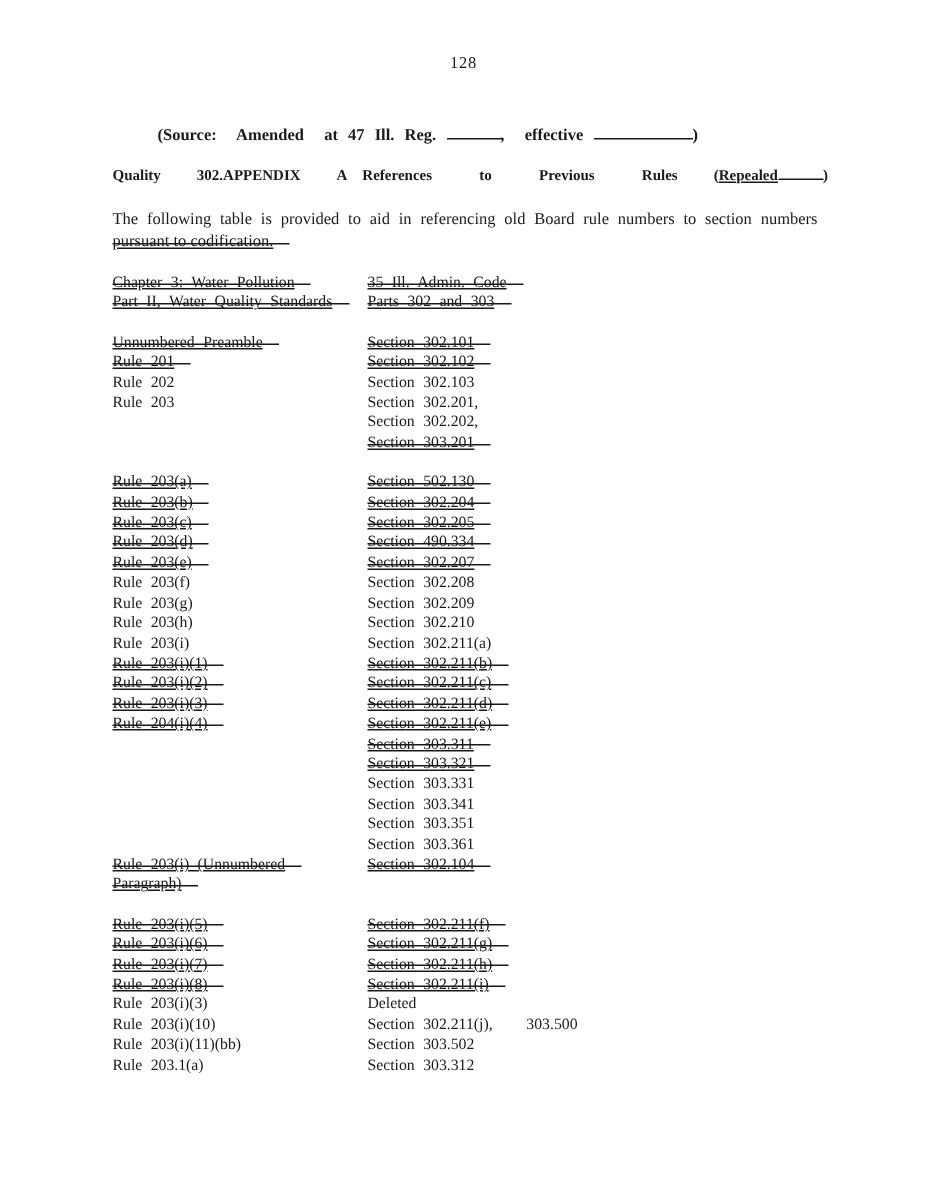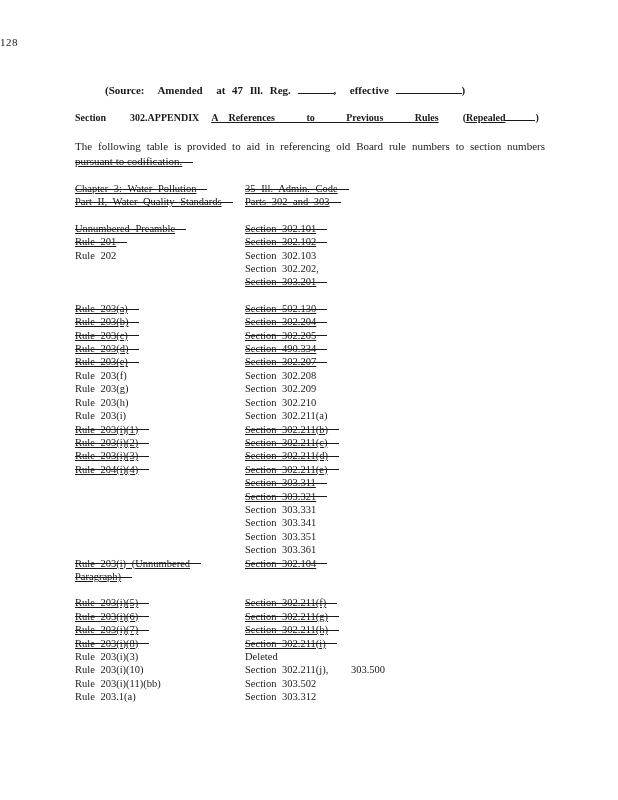--- a/index.html
+++ b/index.html
@@ -1,36 +1,36 @@
 <!DOCTYPE html>
 <html><head>
 <meta charset="utf-8">
 <style>
   html,body{margin:0;padding:0;background:#ffffff;}
   .page{
     position:relative;width:618px;height:800px;background:#ffffff;
     font-family:"Liberation Serif", serif;color:#1a1a1a;overflow:hidden;
   }
   .page-number{
-    position:absolute;top:36px;left:0;right:0;text-align:left;
+    position:absolute;top:36px;left:0;right:0;text-align:center;
     font-size:11px;letter-spacing:0.5px;
   }
   .source-line{
     position:absolute;top:84px;left:105px;font-size:11px;word-spacing:4px;white-space:pre;font-weight:bold;
   }
   .blank{display:inline-block;height:2px;border-bottom:1px solid #1a1a1a;}
   .blank-reg{width:36px;}
   .blank-eff{width:66px;}
   .blank-repealed{width:30px;}
   .heading{
     position:absolute;top:112px;left:75px;font-size:10px;font-weight:bold;
     word-spacing:6px;white-space:pre;
   }
   .hsp{margin-left:24px;}
-  .hsp2{margin-left:12px;word-spacing:8px;text-decoration:underline;}
+  .hsp2{margin-left:24px;word-spacing:8px;}
   .u{text-decoration:underline;}
   .paragraph{
     position:absolute;top:139px;left:75px;width:470px;font-size:11px;line-height:15px;
   }
   .para-line1{text-align:justify;text-align-last:justify;word-spacing:2px;font-family:Liberation Serif, serif;}
   .rules-table{
     position:absolute;top:182px;left:75px;font-size:10.5px;line-height:13.4px;
   }
   .trow{display:flex;}
   .cell{white-space:pre;word-spacing:3px;}
@@ -44,21 +44,21 @@
 </style>
 </head>
 <body>
 
 <div class="page">
 
   <div class="page-number">128</div>
 
   <div class="source-line"><span>(Source:  Amended  at 47 Ill. Reg.</span> <span class="blank blank-reg"></span><span>,  effective</span> <span class="blank blank-eff"></span><span>)</span></div>
 
-  <div class="heading"><span>Section</span><span class="hsp">302.APPENDIX</span><span class="hsp2">A References   to   Previous   Rules</span><span class="hsp"><span>(</span><span class="u">Repealed</span><span class="blank blank-repealed"></span><span>)</span></span></div>
+  <div class="heading"><span>Quality</span><span class="hsp">302.APPENDIX</span><span class="hsp2">A References   to   Previous   Rules</span><span class="hsp"><span>(</span><span class="u">Repealed</span><span class="blank blank-repealed"></span><span>)</span></span></div>
 
   <div class="paragraph">
     <div class="para-line1">The following table is provided to aid in referencing old Board rule numbers to section numbers</div>
     <div><span class="struck">pursuant to codification.</span></div>
   </div>
 
   <div class="rules-table">
       <div class="trow">
         <div class="cell cell-left"><span class="struck">Chapter 3: Water Pollution</span></div>
         <div class="cell cell-right"><span class="struck">35 Ill. Admin. Code</span></div>
@@ -74,20 +74,24 @@
       </div>
       <div class="trow">
         <div class="cell cell-left"><span class="struck">Rule 201</span></div>
         <div class="cell cell-right"><span class="struck">Section 302.102</span></div>
       </div>
       <div class="trow">
         <div class="cell cell-left"><span>Rule 202</span></div>
         <div class="cell cell-right"><span>Section 302.103</span></div>
       </div>
       <div class="trow">
+        <div class="cell cell-left"><span>Rule 203</span></div>
+        <div class="cell cell-right"><span>Section 302.201,</span></div>
+      </div>
+      <div class="trow">
         <div class="cell cell-left"></div>
         <div class="cell cell-right"><span>Section 302.202,</span></div>
       </div>
       <div class="trow">
         <div class="cell cell-left"></div>
         <div class="cell cell-right"><span class="struck">Section 303.201</span></div>
       </div>
       <div class="gap-row"></div>
       <div class="trow">
         <div class="cell cell-left"><span class="struck">Rule 203(a)</span></div>

